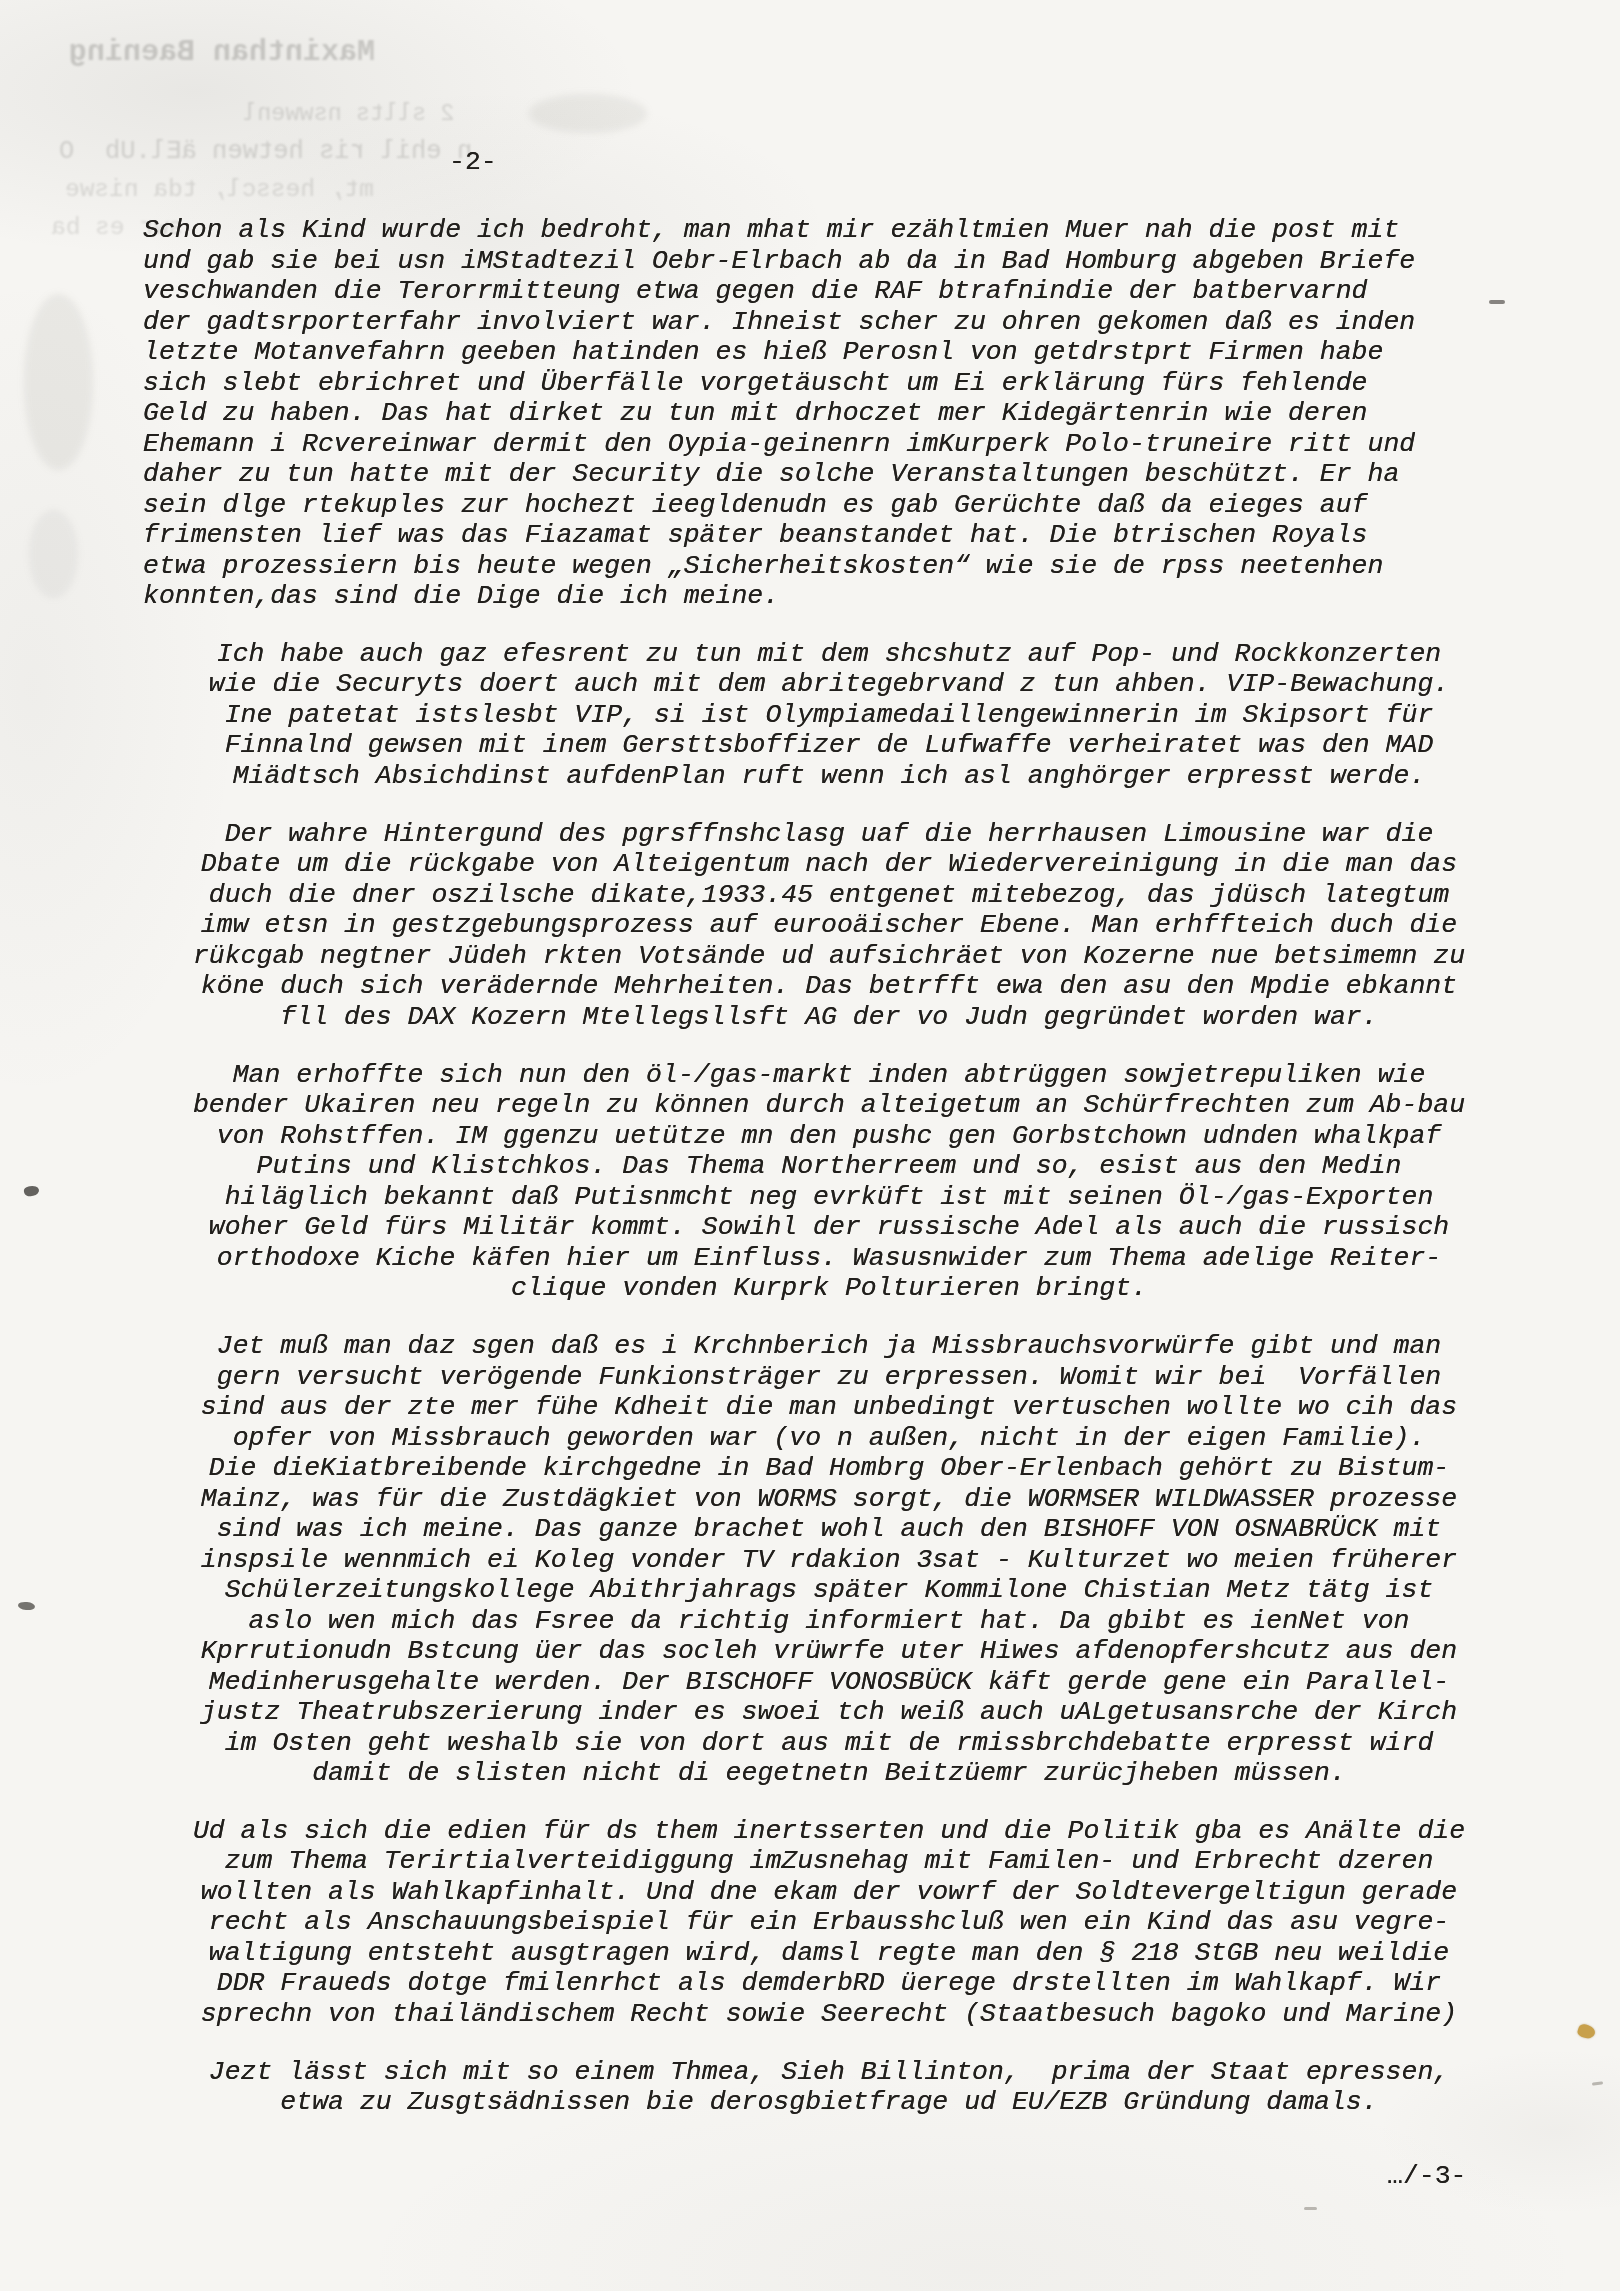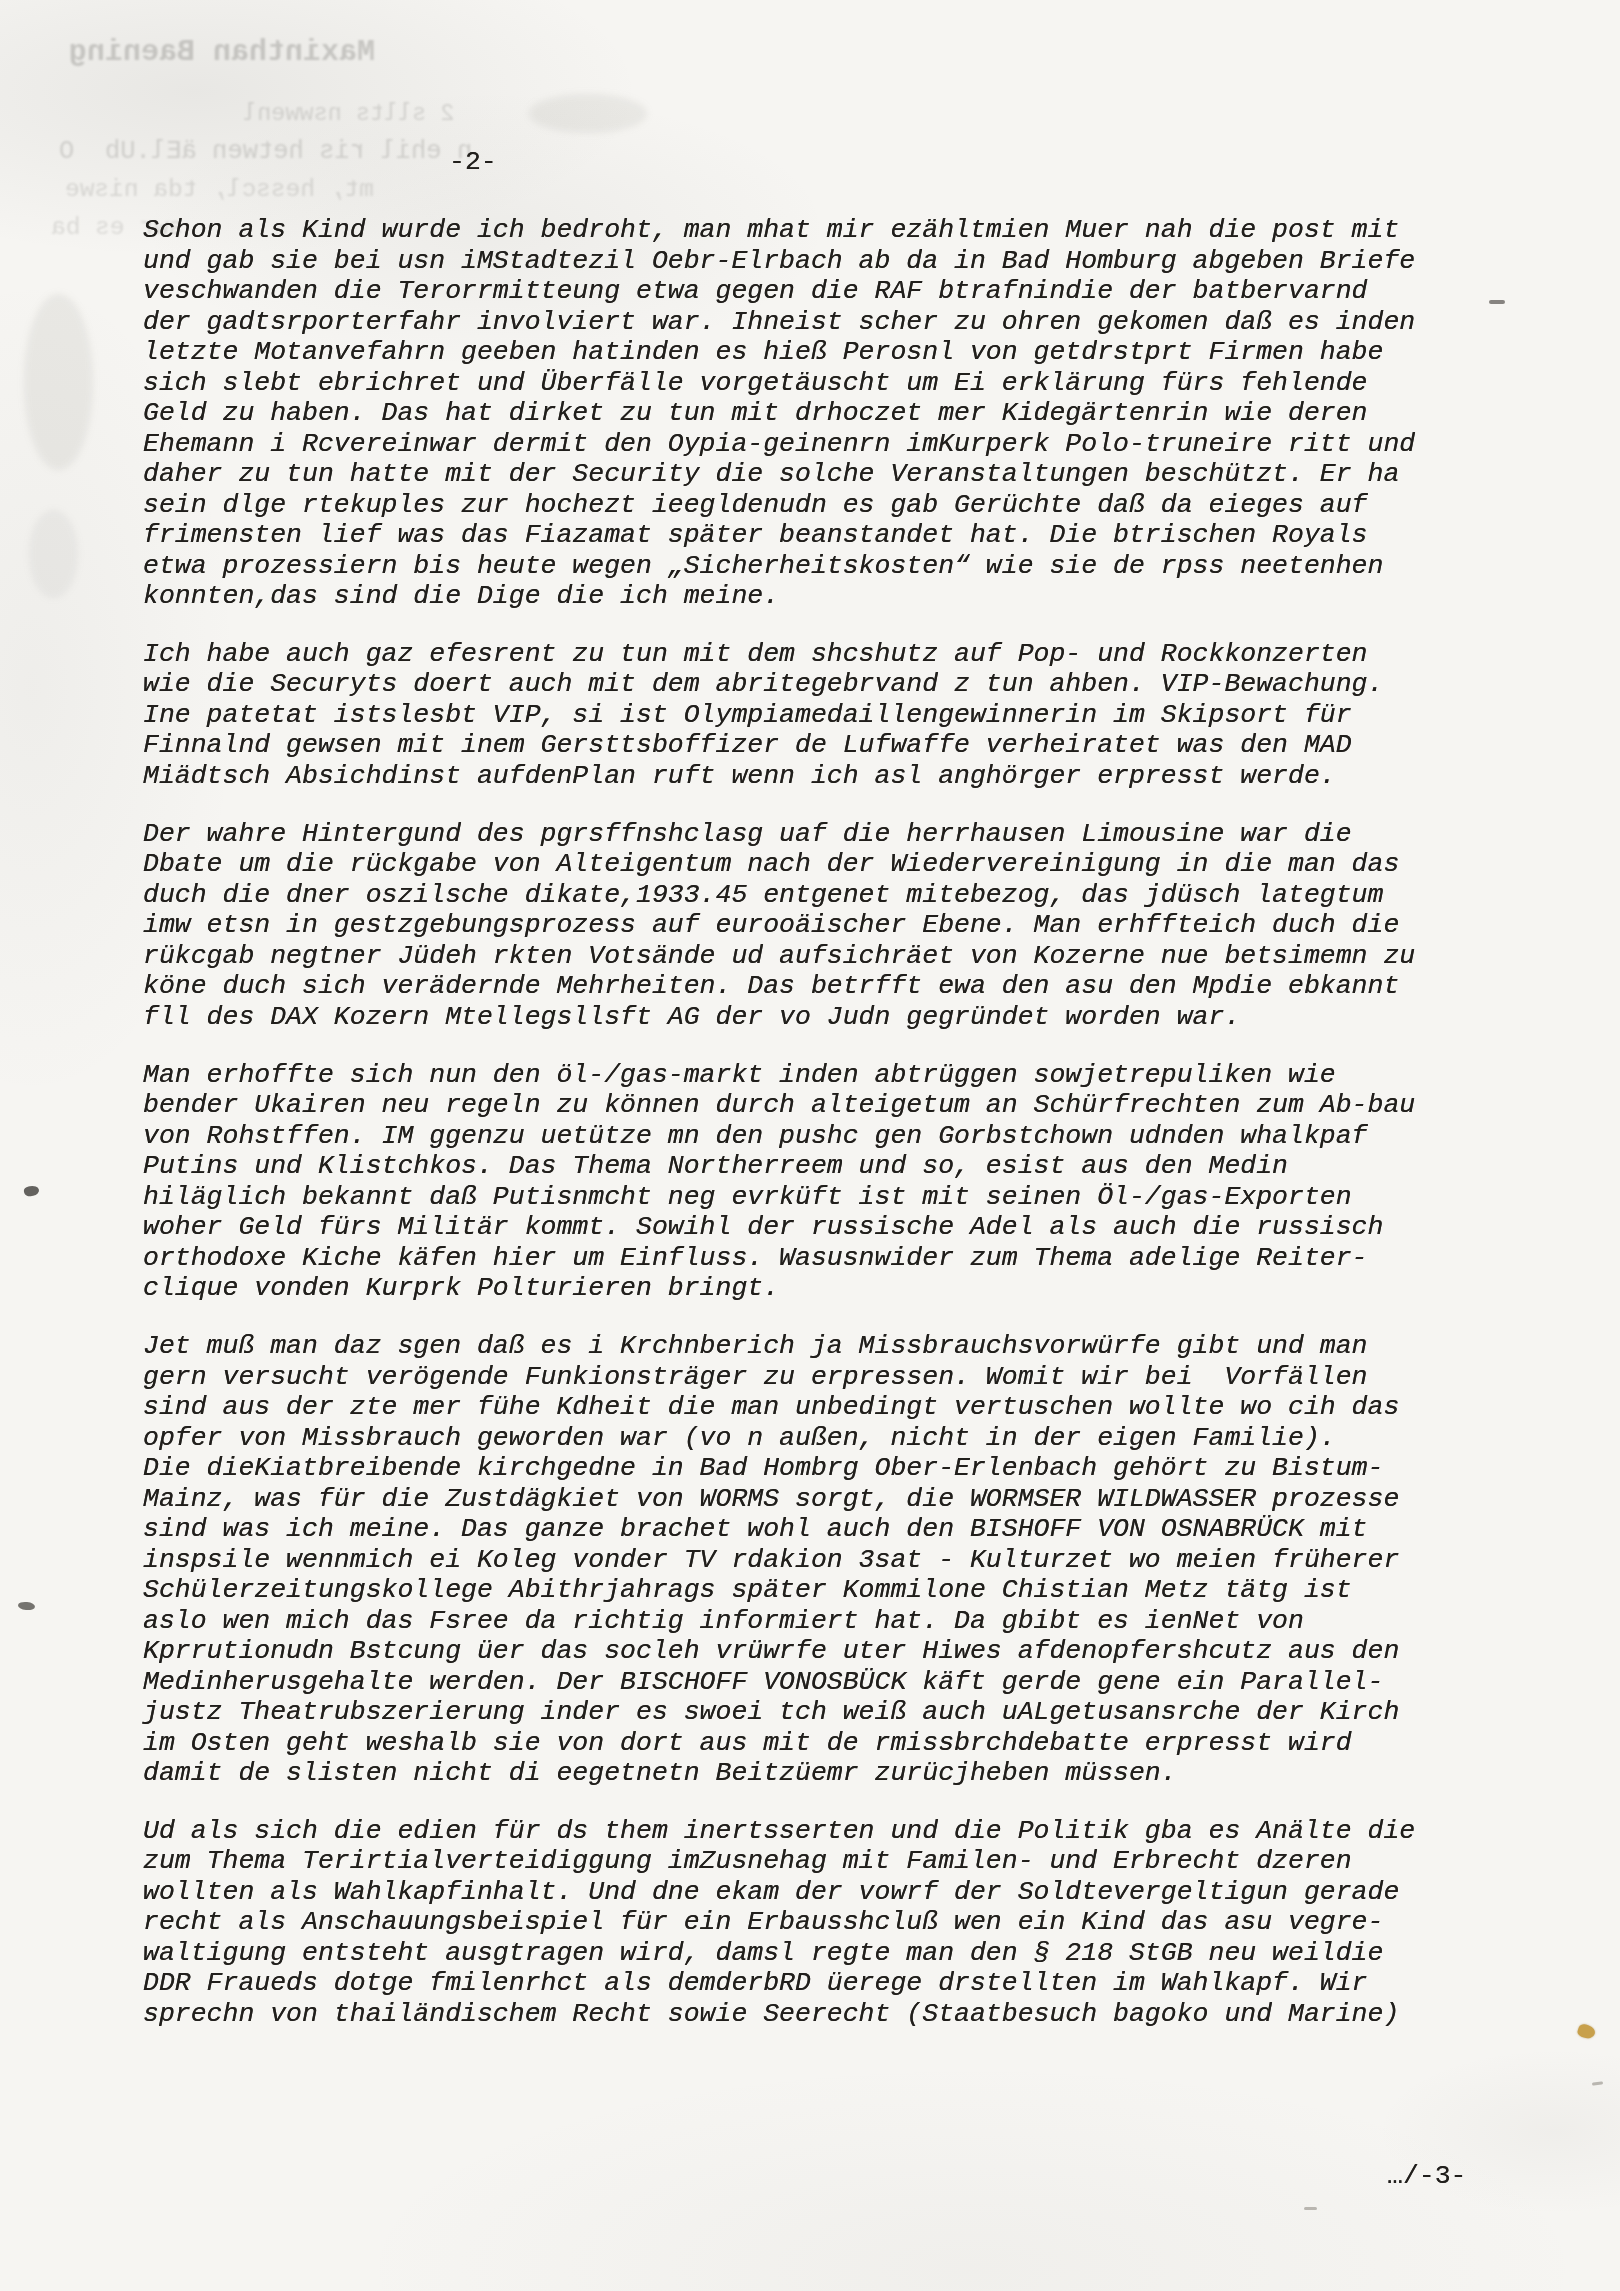--- a/index.html
+++ b/index.html
@@ -26,21 +26,21 @@
   .content{
     position:absolute;left:143px;top:215px;width:1372px;
     color:var(--ink,#211f1c);
     font-style:italic;
   }
   .para{
     white-space:pre;
     font-size:26.5px;line-height:30.5px;
     text-shadow:0 0 0.4px rgba(30,28,25,0.85);
   }
-  .para + .para{margin-top:27.4px;}
+  .para + .para{margin-top:27.4px;text-align:center;}
   .page-footer{
     position:absolute;left:1387px;top:2161px;
     font-size:26.5px;color:var(--ink,#211f1c);
     text-shadow:0 0 0.4px rgba(30,28,25,0.85);
   }
   
   .bleed{
     position:absolute;color:#8f8e8a;transform:scaleX(-1);
     filter:blur(1.3px);white-space:pre;pointer-events:none;
   }
@@ -126,20 +126,22 @@
 justz Theatrubszerierung inder es swoei tch weiß auch uALgetusansrche der Kirch
 im Osten geht weshalb sie von dort aus mit de rmissbrchdebatte erpresst wird
 damit de slisten nicht di eegetnetn Beitzüemr zurücjheben müssen.</div>
   <div class="para">Ud als sich die edien für ds them inertsserten und die Politik gba es Anälte die
 zum Thema Terirtialverteidiggung imZusnehag mit Familen- und Erbrecht dzeren
 wollten als Wahlkapfinhalt. Und dne ekam der vowrf der Soldtevergeltigun gerade
 recht als Anschauungsbeispiel für ein Erbausshcluß wen ein Kind das asu vegre-
 waltigung entsteht ausgtragen wird, damsl regte man den § 218 StGB neu weildie
 DDR Fraueds dotge fmilenrhct als demderbRD üerege drstellten im Wahlkapf. Wir
 sprechn von thailändischem Recht sowie Seerecht (Staatbesuch bagoko und Marine)</div>
+  <div class="para">Jezt lässt sich mit so einem Thmea, Sieh Billinton,  prima der Staat epressen,
+etwa zu Zusgtsädnissen bie derosgbietfrage ud EU/EZB Gründung damals.</div>
 </div>
 
 <div class="page-footer">…/-3-</div>
 
 <div class="mark mark-left-1"></div>
 <div class="mark mark-left-2"></div>
 <div class="mark mark-dash-right"></div>
 <div class="mark mark-stain"></div>
 <div class="mark mark-dash-b1"></div>
 <div class="mark mark-dash-b2"></div>

